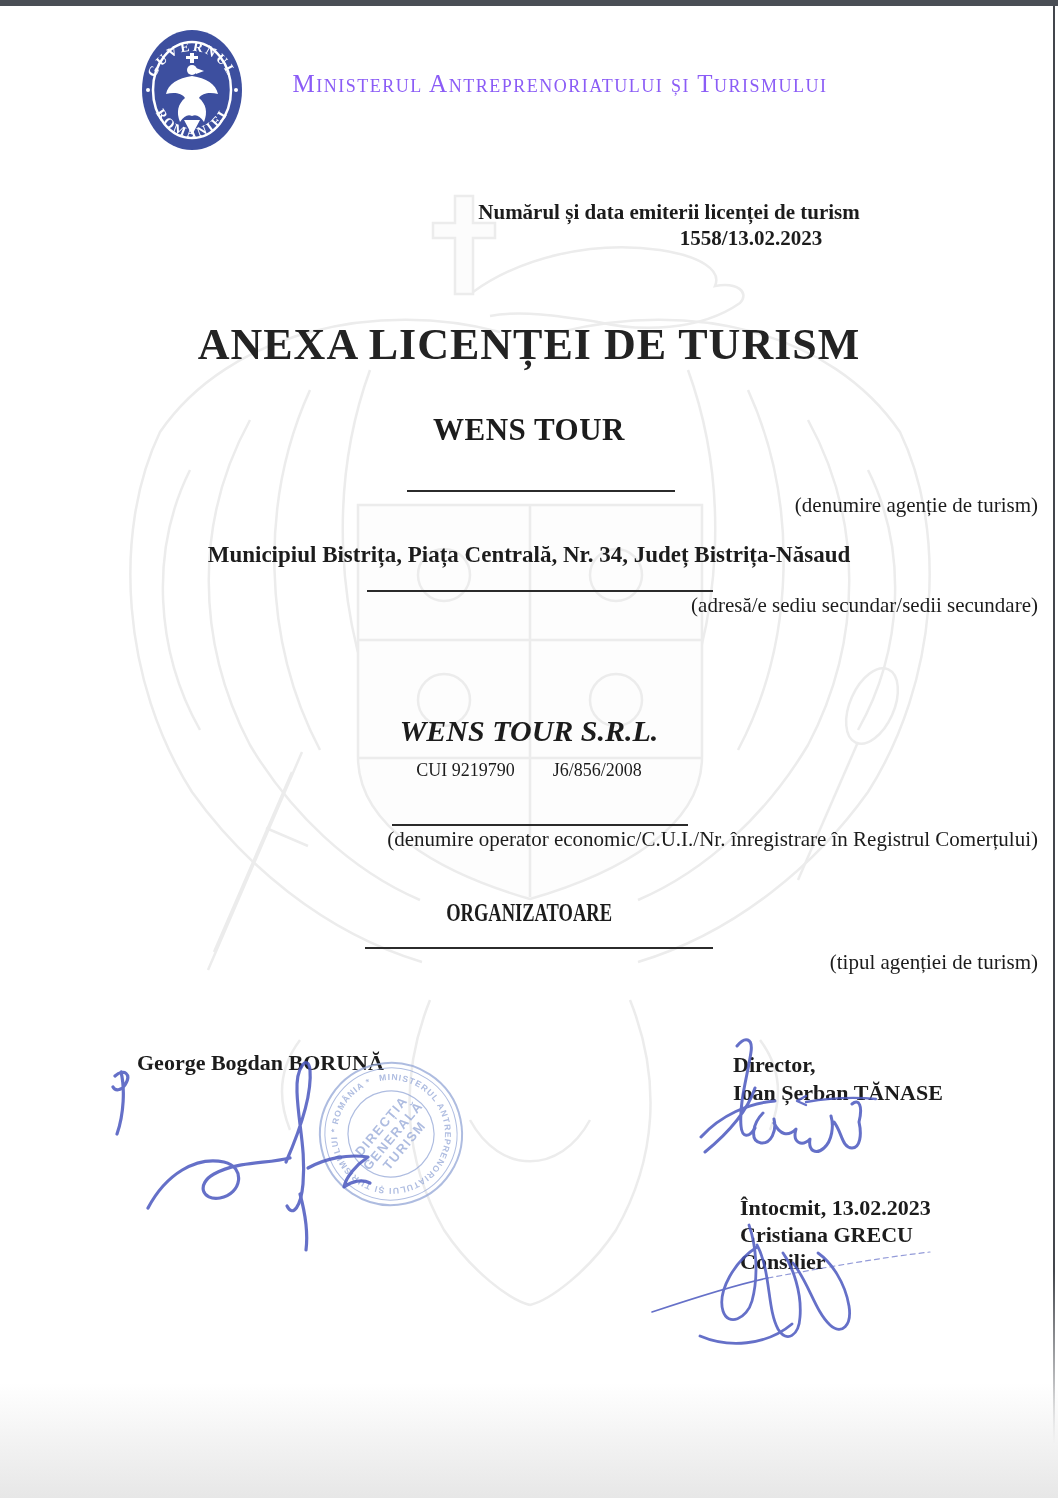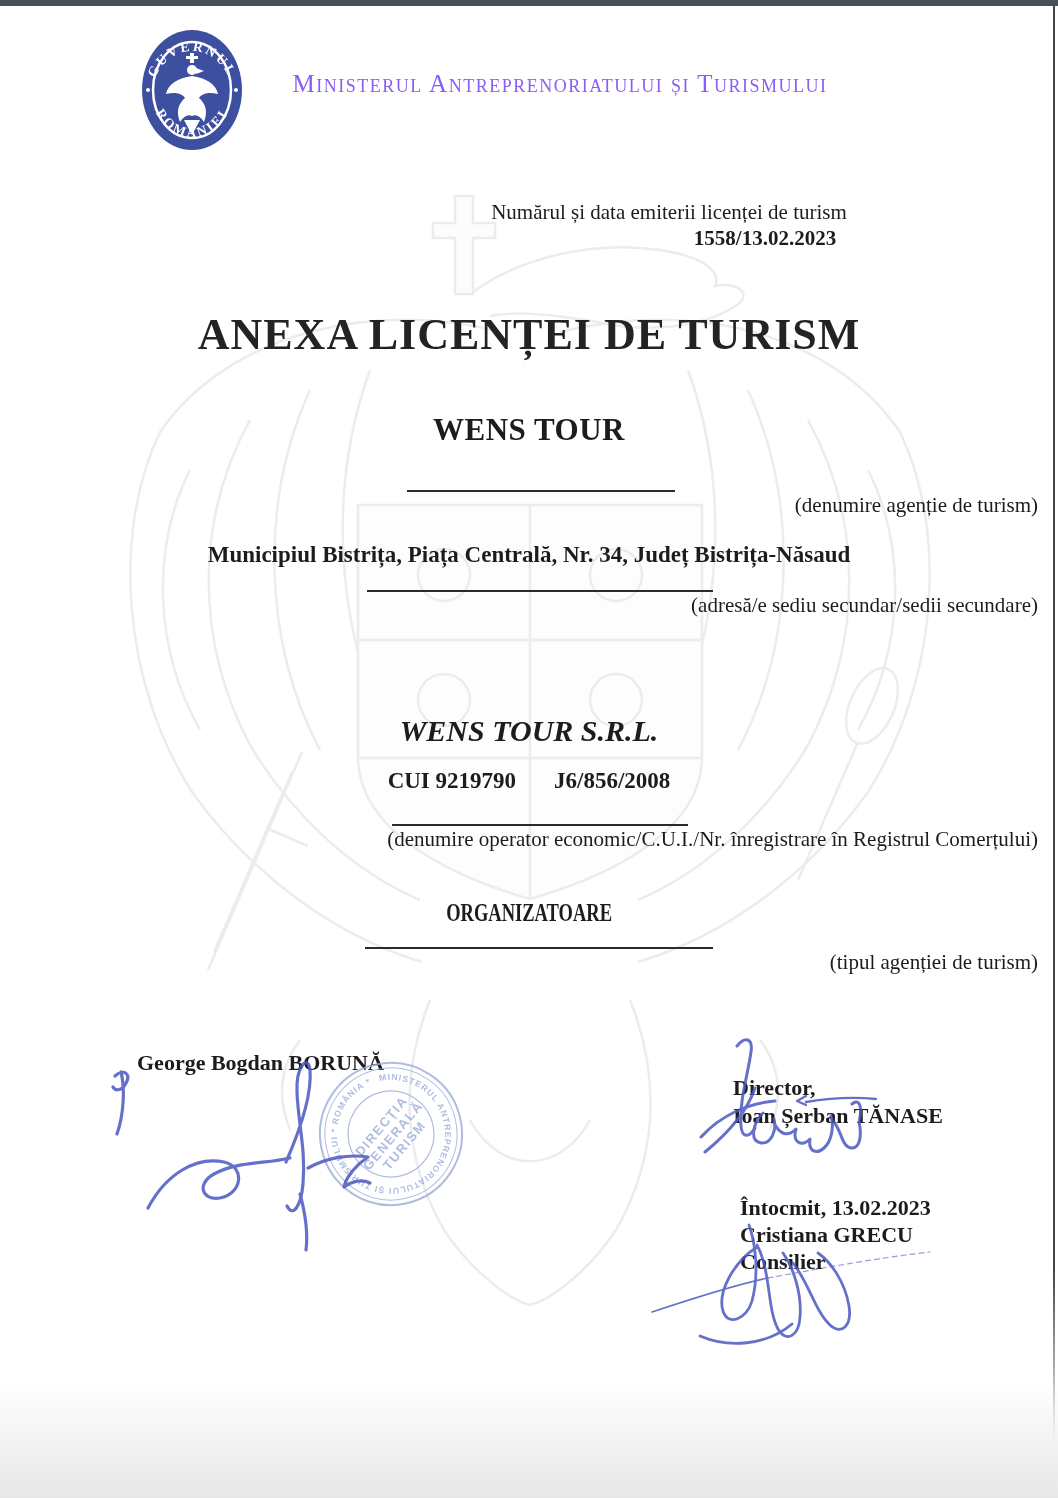--- a/index.html
+++ b/index.html
@@ -14,30 +14,30 @@
   .scan-bottom-shadow{position:absolute;left:0;bottom:0;width:1058px;height:115px;
     background:linear-gradient(to bottom,rgba(232,232,232,0),#e7e7e7);}
   .wm{position:absolute;left:0;top:0;pointer-events:none;}
   .cx{position:absolute;left:20px;width:1018px;text-align:center;}
   .logo{position:absolute;left:140px;top:28px;width:104px;height:124px;}
   .ministry{
     position:absolute;left:210px;top:70px;width:700px;text-align:center;
     font-variant:small-caps;font-size:25px;letter-spacing:1.5px;color:#8b5cf6;
   }
   .numlabel{position:absolute;left:459px;top:200px;width:420px;text-align:center;
-    font-weight:normal;font-size:21px;}
-  .numvalue{position:absolute;left:555px;top:226px;width:420px;text-align:center;
     font-weight:bold;font-size:21px;}
-  .doc-title{top:309px;font-weight:bold;font-size:44px;letter-spacing:1px;color:#232323;}
+  .numvalue{position:absolute;left:541px;top:226px;width:420px;text-align:center;
+    font-weight:bold;font-size:21px;}
+  .doc-title{top:319px;font-weight:bold;font-size:44px;letter-spacing:1px;color:#232323;}
   .agency-name{top:412px;font-weight:bold;font-size:31px;letter-spacing:.5px;}
   .fline{position:absolute;border-top:2px solid #2b2b2b;height:0;}
   .caption{font-size:21px;text-align:right;}
   .address{top:542px;font-weight:bold;font-size:23px;}
   .opname{top:714px;font-weight:bold;font-size:30px;font-style:italic;}
-  .cuiline{top:760px;font-weight:bold;font-size:23px;margin-top:8px;}
+  .cuiline{top:760px;font-weight:normal;font-size:18px;}
   .cuiline .gap{display:inline-block;width:38px;}
   .orgtype{top:899px;font-weight:bold;font-size:25px;}
   .orgtype span{display:inline-block;transform:scaleX(.74);transform-origin:center;}
   .sig-block{position:absolute;font-weight:bold;font-size:22px;line-height:28px;}
   .prep-block{position:absolute;left:740px;top:1194px;font-weight:bold;font-size:22px;line-height:27px;}
   .stamp{position:absolute;left:303px;top:1046px;opacity:.78;}
   .ink{position:absolute;left:0;top:0;pointer-events:none;}
 </style>
 </head>
 <body>
@@ -135,21 +135,21 @@
   <div class="fline" style="left:392px;top:824px;width:296px;"></div>
   <div class="cx caption" style="top:827px;">(denumire operator economic/C.U.I./Nr. înregistrare în Registrul Comerțului)</div>
 
   <div class="cx orgtype"><span>ORGANIZATOARE</span></div>
   <div class="fline" style="left:365px;top:947px;width:348px;"></div>
   <div class="cx caption" style="top:950px;">(tipul agenției de turism)</div>
 
   <div class="sig-block" style="left:137px;top:1049px;">
     <div>George Bogdan BORUNĂ</div>
   </div>
-  <div class="sig-block" style="left:733px;top:1051px;margin-top:23px;">
+  <div class="sig-block" style="left:733px;top:1051px;">
     <div>Director,</div>
     <div>Ioan Șerban TĂNASE</div>
   </div>
   <div class="prep-block">
     <div>Întocmit, 13.02.2023</div>
     <div>Cristiana GRECU</div>
     <div>Consilier</div>
   </div>
 
   <svg class="stamp" width="176" height="176" viewBox="0 0 176 176">

